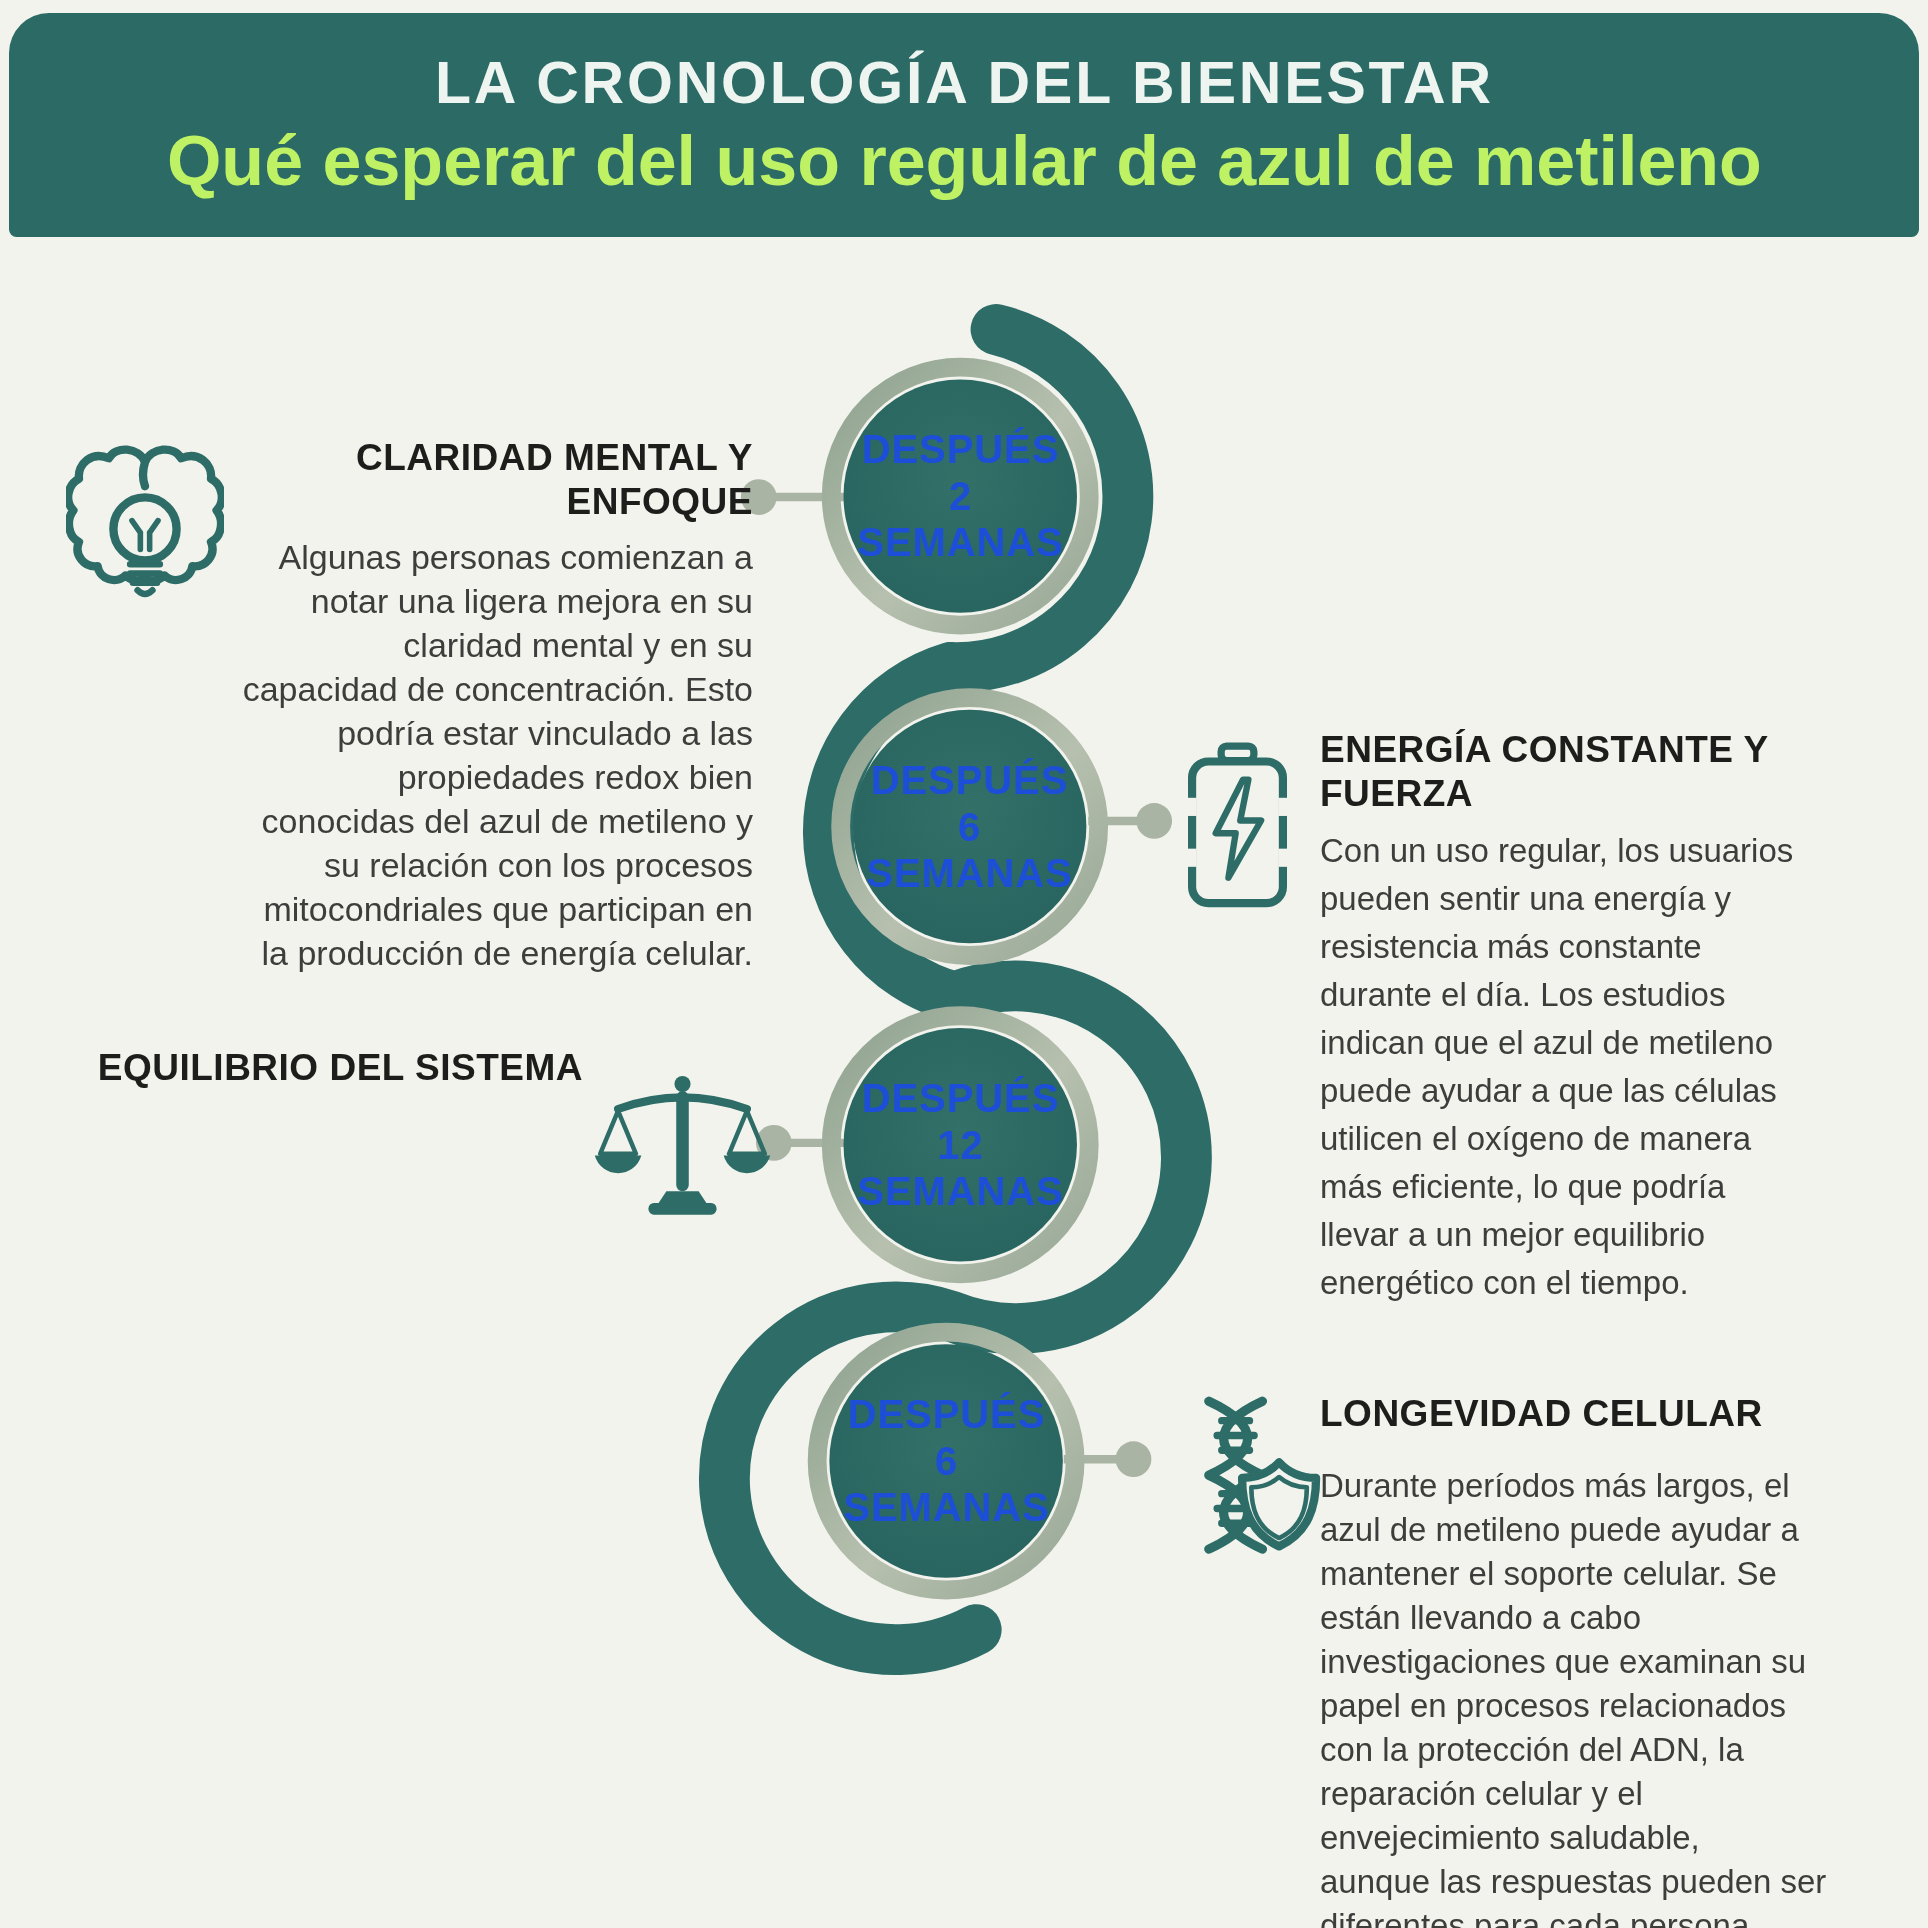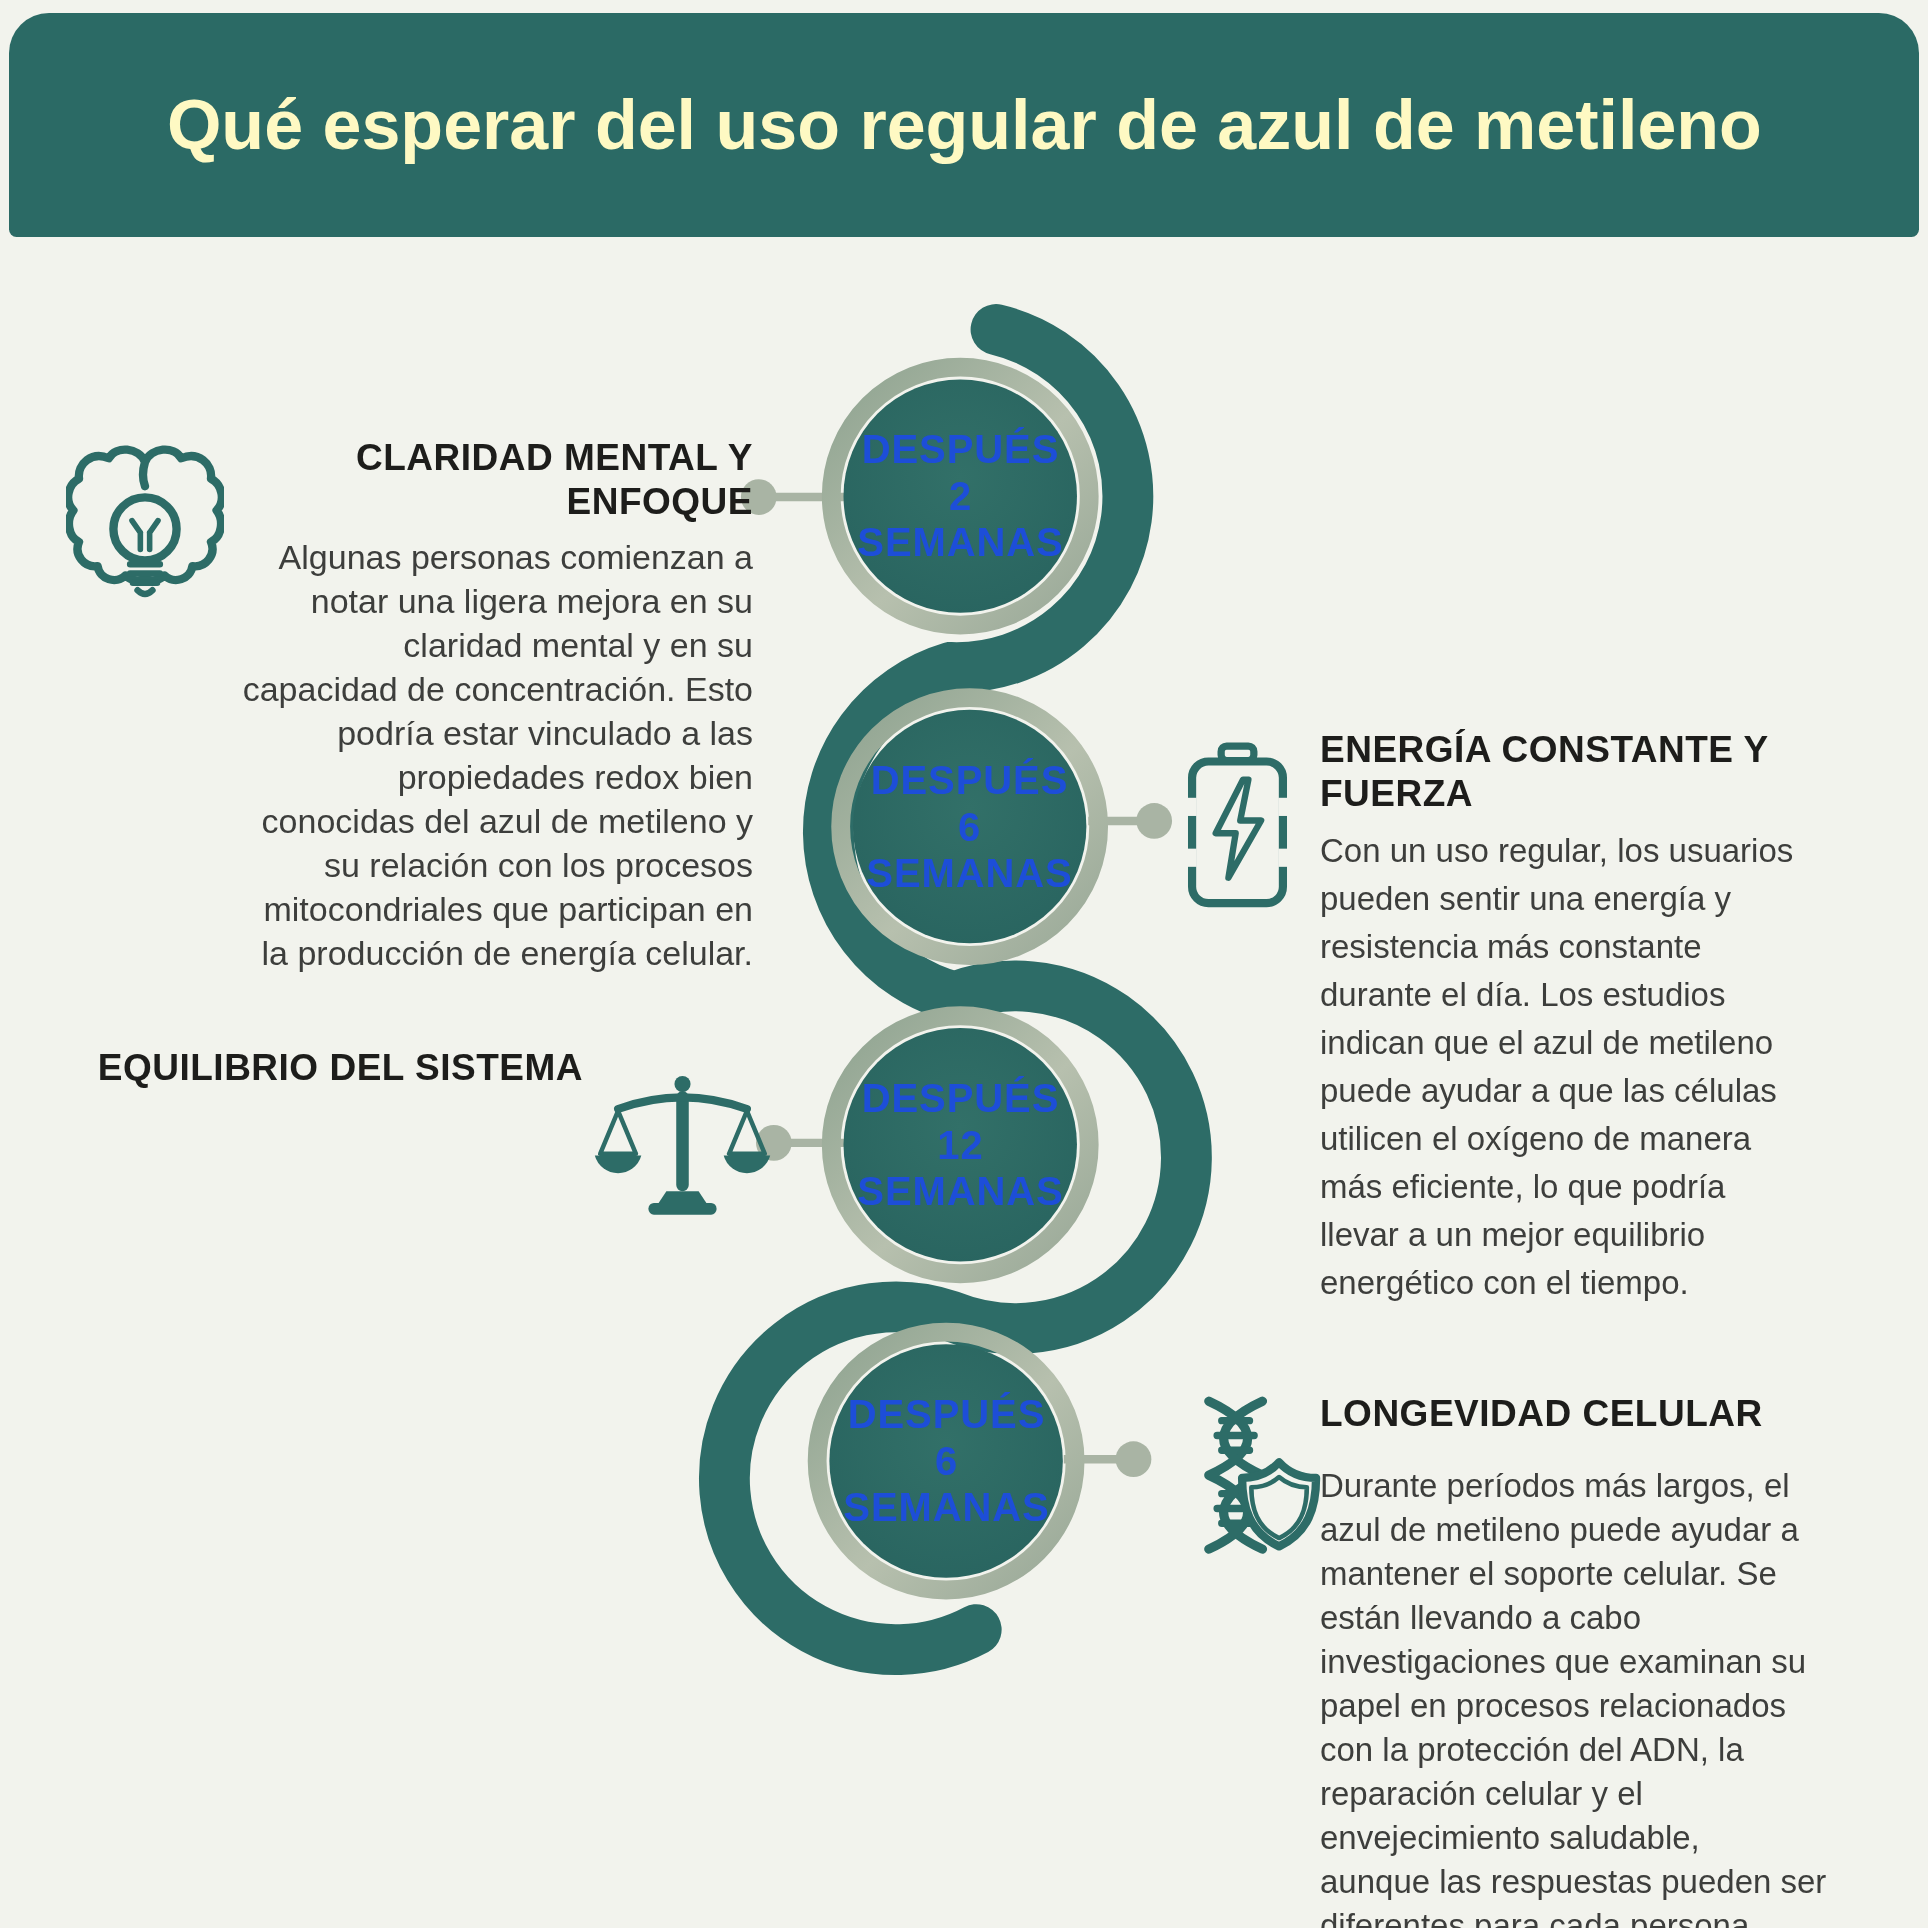--- a/index.html
+++ b/index.html
@@ -13,21 +13,21 @@
     position:absolute;left:9.4px;top:13px;width:1910px;height:224px;
     background:#2b6a65;border-radius:40px 40px 7.5px 7.5px;
     display:flex;flex-direction:column;align-items:center;justify-content:center;
     gap:13px;
   }
   .header .t1{
     color:#eef4ef;font-size:59px;font-weight:bold;letter-spacing:2.8px;
     line-height:1;white-space:nowrap;
   }
   .header .t2{
-    color:#fef9c3;font-size:70px;font-weight:bold;letter-spacing:0px;
+    color:#bef264;font-size:70px;font-weight:bold;letter-spacing:0px;
     line-height:1;white-space:nowrap;
   }
   
   .spine{position:absolute;left:0;top:0;width:1928px;height:1928px;}
   
   .node-label{
     position:absolute;width:245px;height:226px;
     display:flex;flex-direction:column;align-items:center;justify-content:center;
     text-align:center;color:#1d4ed8;font-weight:bold;z-index:3;
   }
@@ -49,20 +49,21 @@
   .s4 .body{line-height:44px;margin-top:28px;}
   
   .icon{position:absolute;z-index:2;}
 </style>
 </head>
 <body>
 
 <div class="canvas">
 
   <div class="header">
+    <div class="t1">LA CRONOLOGÍA DEL BIENESTAR</div>
     <div class="t2">Qué esperar del uso regular de azul de metileno</div>
   </div>
 
   <svg class="spine" viewBox="0 0 2048 2048">
     <defs>
       <linearGradient id="ringGrad" x1="0" y1="0" x2="1" y2="1">
         <stop offset="0" stop-color="#8da28f"></stop>
         <stop offset="0.55" stop-color="#b7c0ae"></stop>
         <stop offset="1" stop-color="#97a796"></stop>
       </linearGradient>

